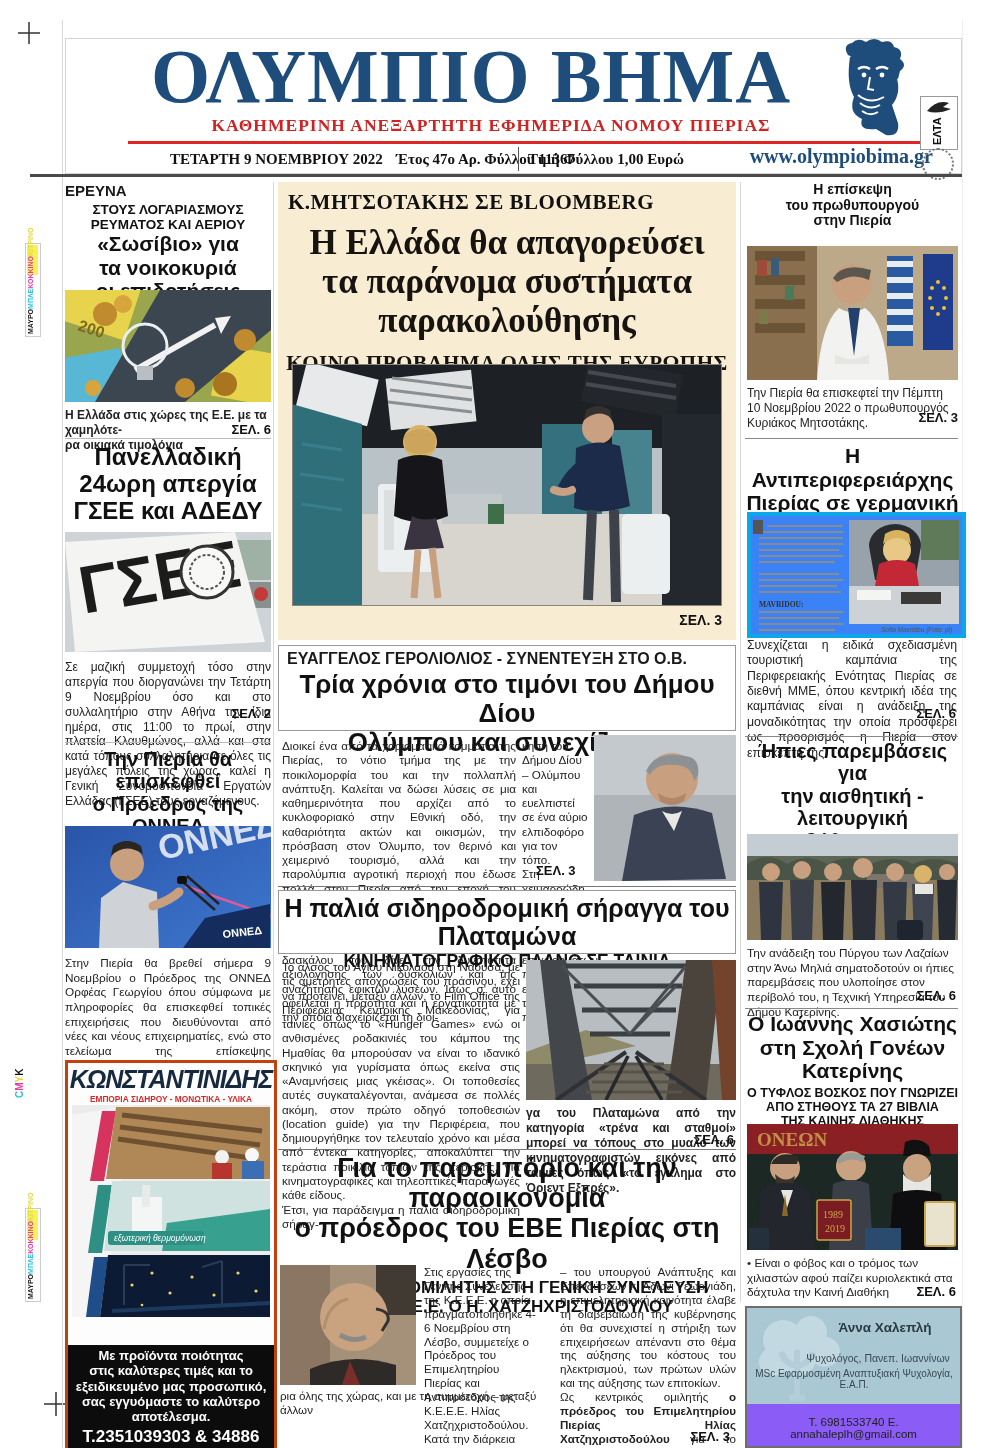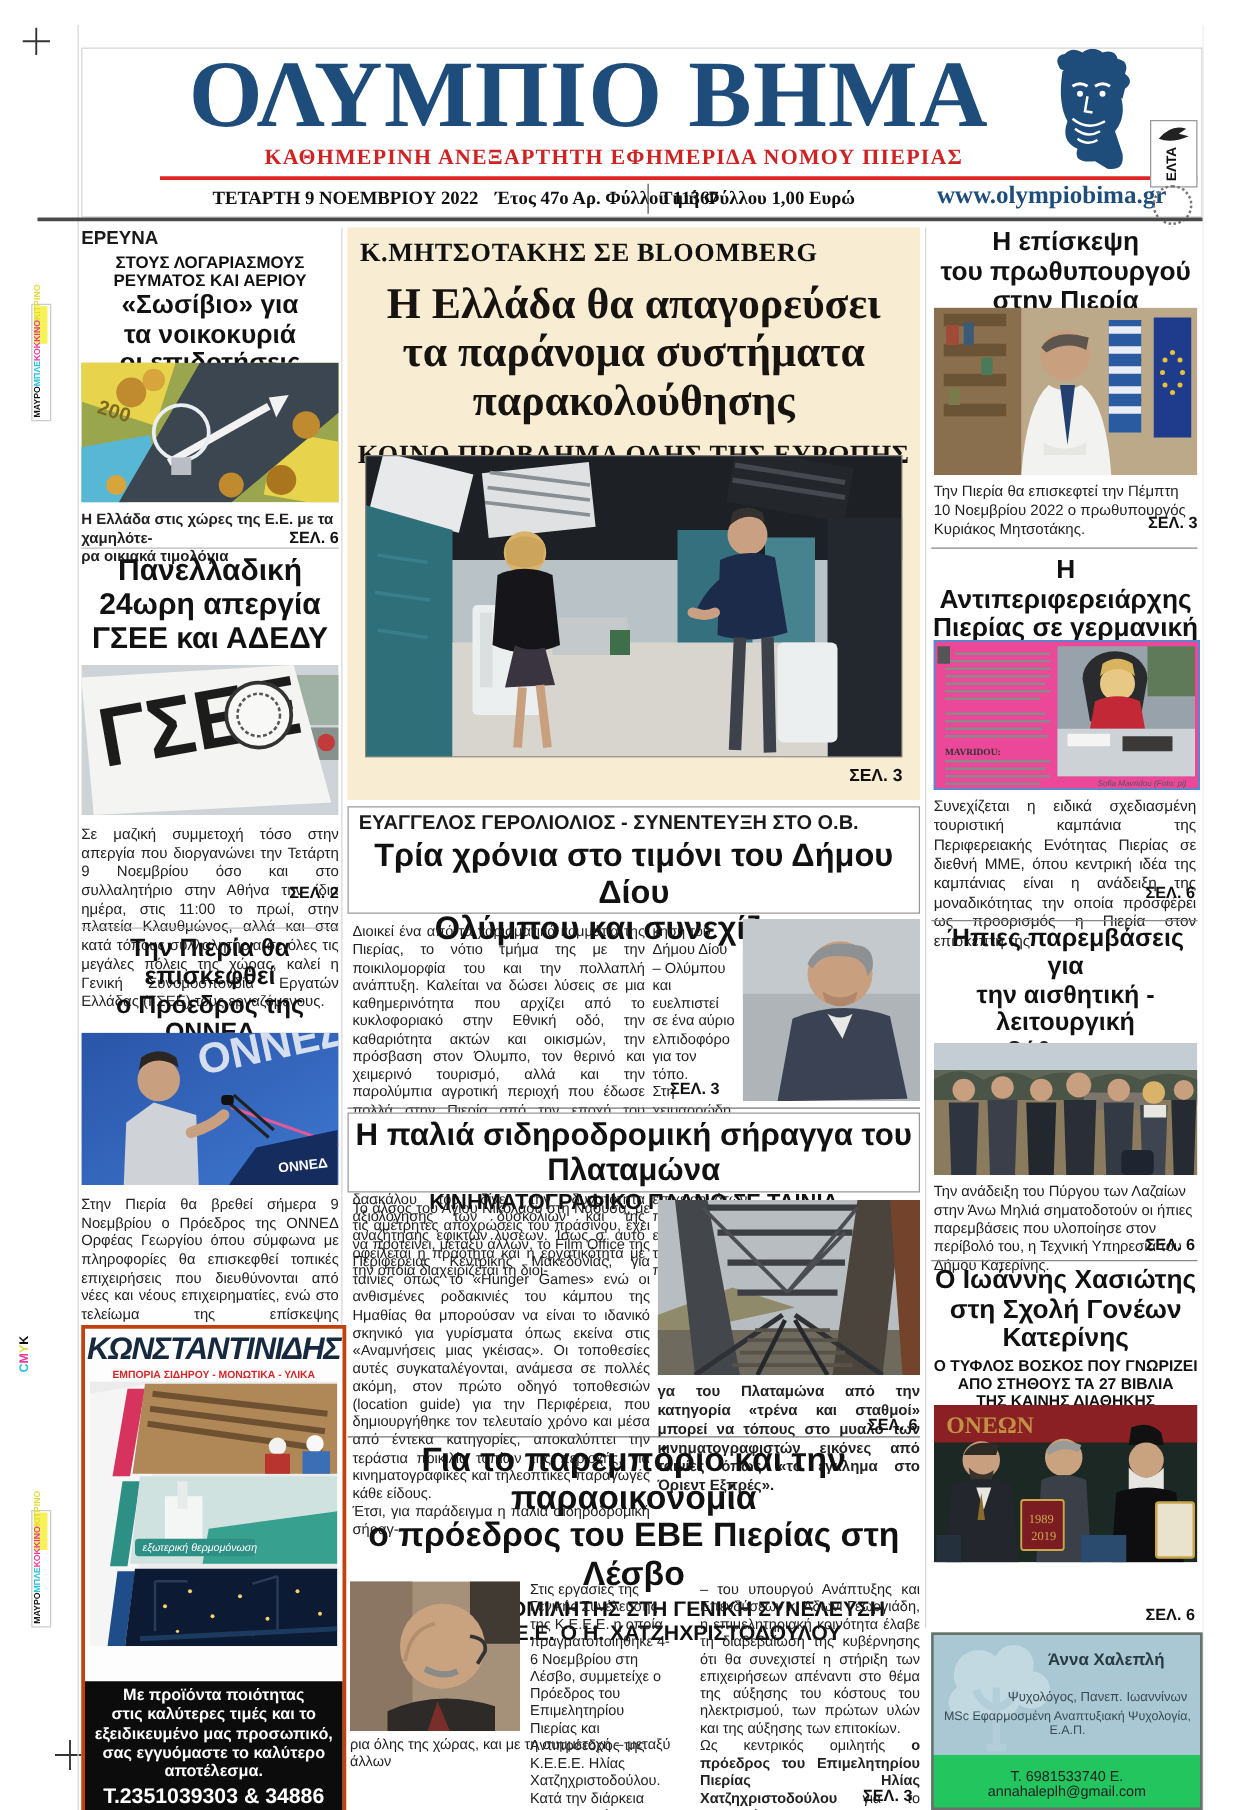--- a/index.html
+++ b/index.html
@@ -366,21 +366,21 @@
 από τα 59 επιμελητή-</div>
     <div class="body-txt just" style="position:absolute;left:282px;top:112px;width:176px;font-size:11.6px;line-height:1.2;">
       <span class="pre">– του υπουργού Ανάπτυξης και Επενδύσεων κ. Άδωνι Γεωργιάδη, η επιμελητηριακή κοινότητα έλαβε τη διαβεβαίωση της κυβέρνησης ότι θα συνεχιστεί η στήριξη των επιχειρήσεων απέναντι στο θέμα της αύξησης του κόστους του ηλεκτρισμού, των πρώτων υλών και της αύξησης των επιτοκίων.
 Ως κεντρικός ομιλητής </span><span class="b">ο πρόεδρος του Επιμελητηρίου Πιερίας Ηλίας Χατζηχριστοδούλου </span><span> για το παρεμπόριο και την παραοικονομία, ανέφερε μεταξύ των άλλων, ότι η δημιουργική συνεργασία της ΚΕΕΕ με τις κρατικές αρχές για την πάταξη της παραοικονομίας είχε ως αποτέλεσμα τη δημιουργία της Διυπηρεσιακής Μονάδας Ελέγχου Αγοράς (ΔΙ.ΜΕ.Α.),  με εντυπωσιακά αποτελέσματα που κατατάσσουν την Ελλάδα πρώτη στην πάταξη του παράνομου εμπορίου, ανάμεσα στα Ευρωπαϊκά κράτη, μαζί με την Ιταλία.</span>
     </div>
     <div class="body-txt" style="position:absolute;left:2px;top:236px;width:272px;font-size:11.6px;">ρια όλης της χώρας, και με τη συμμετοχή – μεταξύ άλλων</div>
     <div class="sel abs" style="right:6px;top:276px;">ΣΕΛ. 3</div>
   </div>
 
   <div class="abs" style="left:745px;top:182px;width:215px;height:250px;">
-    <div class="hl ctr pre" style="font-size:21px;">Η επίσκεψη
+    <div class="hl ctr pre" style="font-size:14px;">Η επίσκεψη
 του πρωθυπουργού
 στην Πιερία</div>
     <div class="photo" style="left:2px;top:64px;width:211px;height:134px;">
       <svg width="211" height="134" viewBox="0 0 211 134" preserveAspectRatio="none">
         <rect width="211" height="134" fill="#bca98a"></rect>
         <rect x="0" y="0" width="70" height="134" fill="#8a6f4e"></rect>
         <path d="M8 10 h50 M8 34 h50 M8 58 h50 M8 82 h50" stroke="#6b5436" stroke-width="10"></path>
         <rect x="10" y="14" width="10" height="16" fill="#a04a3a"></rect>
           <rect x="24" y="12" width="8" height="18" fill="#3a5a7a"></rect>
         <rect x="38" y="40" width="9" height="14" fill="#4a7a5a"></rect>
@@ -407,21 +407,21 @@
     </div>
     <div class="body-txt" style="position:absolute;left:2px;top:204px;width:206px;font-size:12px;">Την Πιερία θα επισκεφτεί  την Πέμπτη  10 Νοεμβρίου  2022 ο πρωθυπουργός Κυριάκος Μητσοτάκης.</div>
     <div class="sel abs" style="right:2px;top:228px;">ΣΕΛ. 3</div>
   </div>
   <div class="hr" style="left:745px;top:438px;width:213px;background:#888;"></div>
 
   <div class="abs" style="left:745px;top:444px;width:215px;height:288px;">
     <div class="hl ctr pre" style="font-size:21px;">Η Αντιπεριφερειάρχης
 Πιερίας σε γερμανική
 εφημερίδα</div>
-    <div class="photo" style="left:2px;top:68px;width:211px;height:118px;background:#ec4899;border:1px solid #0ea5e9;">
+    <div class="photo" style="left:2px;top:68px;width:211px;height:118px;background:#3b82f6;border:4px solid #0ea5e9;">
       <svg width="211" height="118" viewBox="0 0 211 118">
         <g stroke="#8a8a8a" stroke-width="2">
           <path d="M16 10 h76 M8 16 h84 M8 22 h84 M8 28 h84 M8 34 h80 M8 40 h84 M8 46 h76"></path>
           <path d="M8 58 h80 M8 64 h84 M8 70 h78 M8 76 h82"></path>
           <path d="M8 96 h84 M8 102 h80 M8 108 h84 M8 114 h76"></path>
         </g>
         <path d="M2 4 h10 v14 h-10 z" fill="#555"></path>
         <text x="8" y="91" font-size="7.5" font-weight="bold" fill="#333" font-family="Liberation Serif,serif">MAVRIDOU:</text>
         <rect x="98" y="4" width="110" height="104" fill="#97a2aa"></rect>
         <rect x="170" y="4" width="38" height="40" fill="#5f7a58"></rect>
@@ -503,24 +503,25 @@
         <text x="78" y="108" font-size="10" fill="#caa64a" font-family="Liberation Serif,serif">2019</text>
         <path d="M158 18 q14 -6 24 4 l2 10 l-28 0 z" fill="#111"></path>
         <circle cx="170" cy="44" r="14" fill="#c9a380"></circle>
         <path d="M156 50 q14 16 28 0 l0 22 q-14 10 -28 0 z" fill="#e8e6e2"></path>
         <path d="M146 70 q24 -8 48 0 l6 56 l-58 0 z" fill="#0e0e10"></path>
         <rect x="178" y="78" width="30" height="44" rx="2" fill="#e9e2cc" stroke="#caa64a" stroke-width="2"></rect>
         <rect x="118" y="104" width="36" height="22" fill="#2a4a6e"></rect>
         <rect x="2" y="104" width="20" height="22" fill="#24303c"></rect>
       </svg>
     </div>
+    <div class="body-txt" style="position:absolute;left:2px;top:244px;width:210px;font-size:11.8px;">• Είναι ο φόβος και ο τρόμος των χιλιαστών αφού παίζει κυριολεκτικά στα δάχτυλα την Καινή Διαθήκη</div>
     <div class="sel abs" style="right:4px;top:272px;">ΣΕΛ. 6</div>
   </div>
 
-  <div class="abs" style="left:745px;top:1306px;width:213px;height:138px;border:2px solid #6e6e6e;background:#22c55e;">
+  <div class="abs" style="left:745px;top:1306px;width:213px;height:138px;border:2px solid #6e6e6e;background:#8b5cf6;">
     <div class="abs" style="left:0;top:0;width:213px;height:96px;background:#a9c8d4;">
       <div class="abs" style="left:6px;top:2px;width:92px;height:94px;">
         <svg width="92" height="94" viewBox="0 0 92 94">
           <g fill="#c3d9e2">
             <circle cx="30" cy="30" r="20"></circle>
               <circle cx="58" cy="22" r="16"></circle>
               <circle cx="72" cy="42" r="15"></circle>
             <circle cx="44" cy="46" r="20"></circle>
               <circle cx="20" cy="52" r="14"></circle>
           </g>

